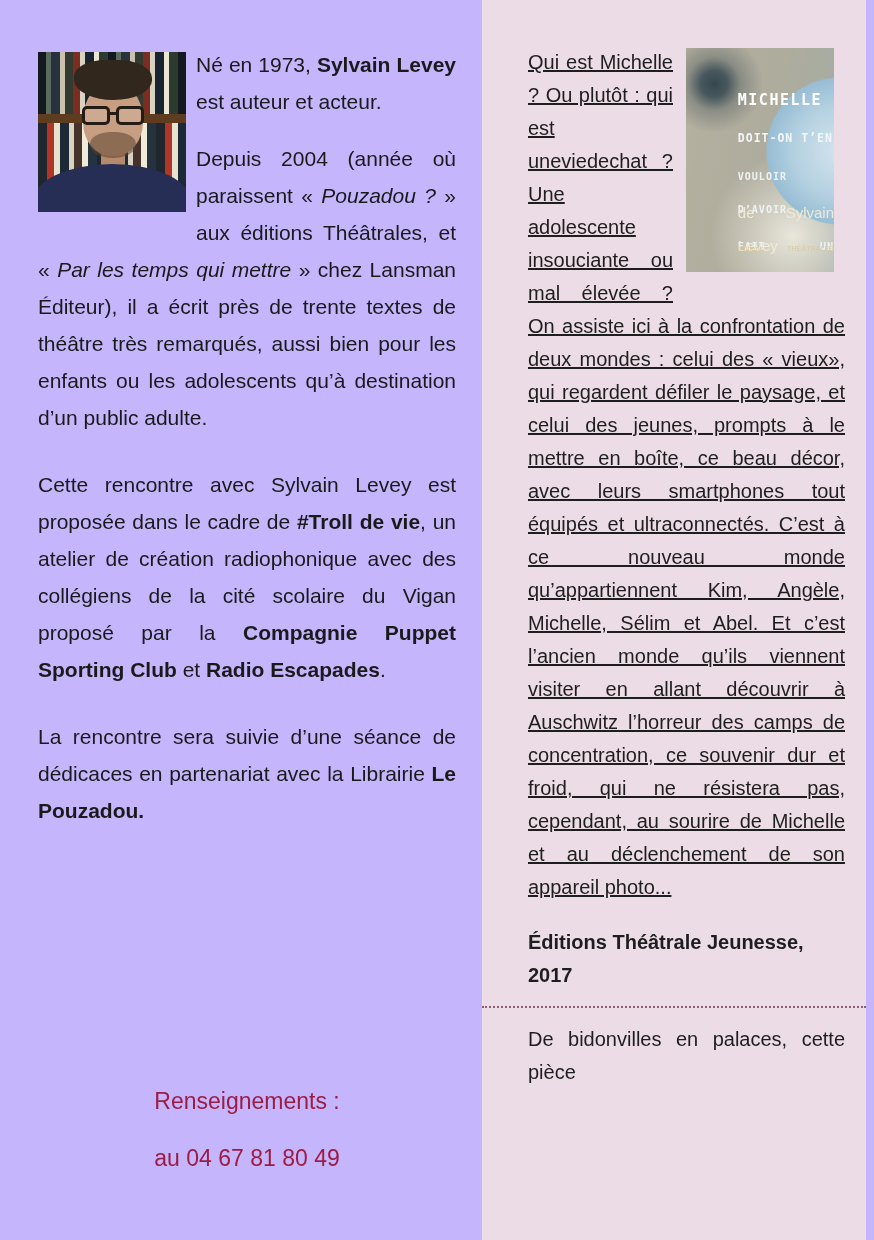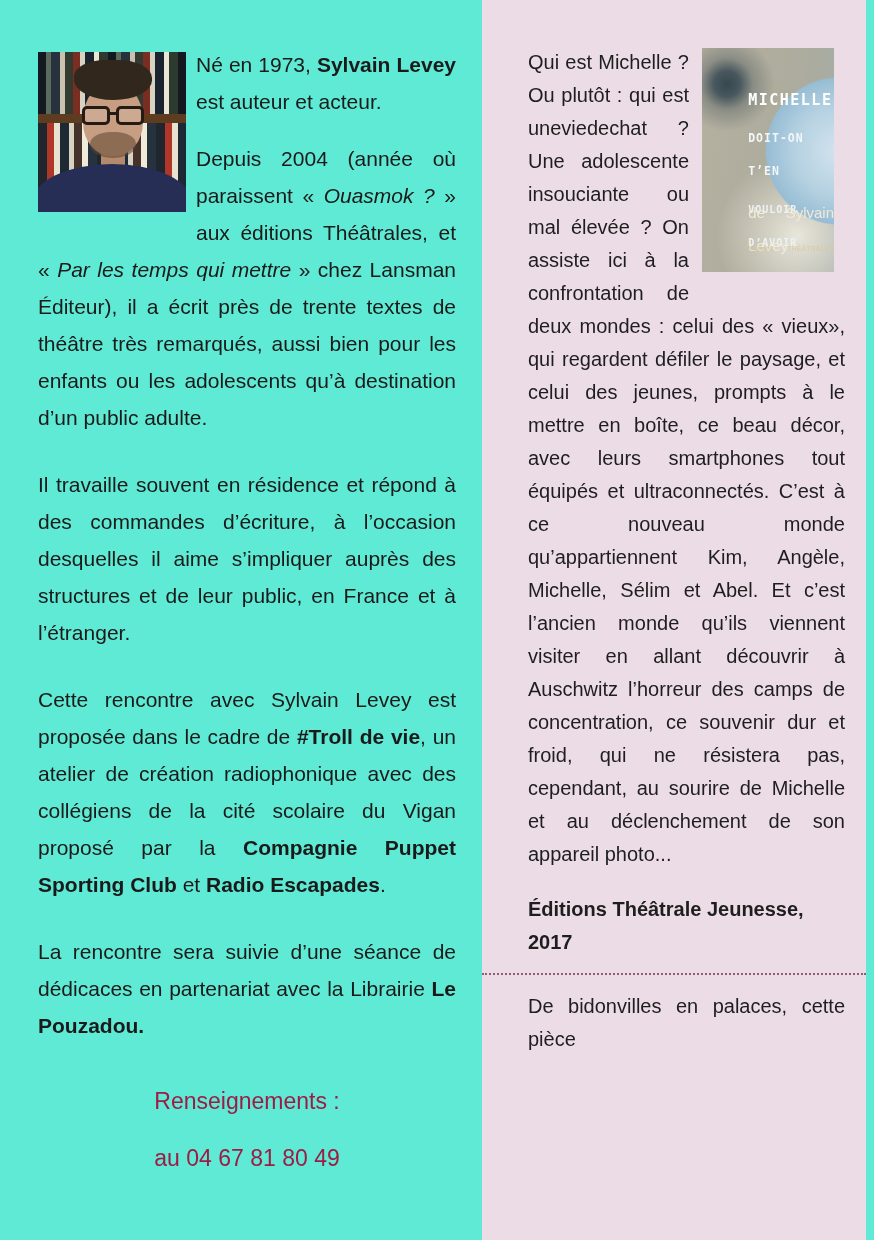--- a/index.html
+++ b/index.html
@@ -1,20 +1,20 @@
 <!DOCTYPE html>
 <html><head>
 <meta charset="utf-8">
 <style>
   * { box-sizing: border-box; }
   html, body { margin: 0; padding: 0; }
   body { background: #ffffff; }
   #page {
     position: relative; width: 874px; height: 1240px;
-    background: #5eead4; overflow: hidden;
+    background: #c4b5fd; overflow: hidden;
     font-family: "Liberation Sans", sans-serif;
     color: #1a1a1a;
   }
 
   
   .left-col {
     position: absolute; left: 38px; top: 46px; width: 418px;
     font-size: 21px; line-height: 37px; text-align: justify;
   }
   .left-col p { margin: 0 0 20px 0; }
@@ -63,28 +63,28 @@
   .contact .phone-line { font-weight: normal; }
   .contact .phone-line b { font-weight: normal; }
 
   
   .panel {
     position: absolute; left: 482px; top: 0; width: 384px; height: 1240px;
     background: #ecdce6; color: #1e1e1e;
   }
   .panel-inner { padding: 46px 21px 0 46px; font-size: 20px; line-height: 33px; text-align: justify; }
   .panel p { margin: 0; }
-  .b1-text1 { margin-bottom: 22px !important; }
+  .b1-text1 { margin-bottom: 22px !important; text-decoration: underline; }
   .b1-text2 { margin-bottom: 12px !important; }
   .credit { font-weight: bold; font-size: 20px; text-align: left; }
   .sep { border: none; border-top: 2px dotted #8d5c78; margin: 14px -21px 15px -46px; }
 
   
   .cover1 {
-    float: right; width: 132px; height: 224px; margin: 2px 11px 10px 13px;
+    float: right; width: 148px; height: 224px; margin: 2px 11px 10px 13px;
     position: relative; overflow: hidden;
     background:
       radial-gradient(circle at 19% 16%, #36474f 0%, #49585e 6%, rgba(90,100,100,0.45) 12%, rgba(0,0,0,0) 22%),
       radial-gradient(140px circle at 104% 46%, #d3e4ee 0%, #b5d1e1 32%, #97bdd4 52%, rgba(151,189,212,0) 53%),
       radial-gradient(circle at 72% 84%, rgba(240,236,224,0.9) 0%, rgba(240,236,224,0) 38%),
       linear-gradient(100deg, #b6b1a1 0%, #aeac9d 50%, #a4aca6 100%);
     padding-left: 28px;
   }
   .cover1-text { position: absolute; left: 35%; top: 16%; color: #ffffff;
     font-family: "DejaVu Sans Mono", monospace; font-weight: bold; }
@@ -114,23 +114,22 @@
       <div class="hair"></div>
       <div class="glasses">
         <span class="lens"></span>
         <span class="lens"></span>
         <span class="bridge"></span>
       </div>
     </div>
 
     <p><span>Né en 1973, </span><span class="bold">Sylvain Levey</span><span> est auteur et acteur.</span></p>
 
-    <p><span>Depuis 2004 (année où paraissent « </span><span class="ital">Ouasmok ?</span><span> » aux éditions Théâtrales, et « </span><span class="ital">Par les temps qui mettre</span><span> » chez Lansman Éditeur), il a écrit près de trente textes de théâtre très remarqués, aussi bien pour les enfants ou les adolescents qu’à destination d’un public adulte.</span></p>
+    <p><span>Depuis 2004 (année où paraissent « </span><span class="ital">Pouzadou ?</span><span> » aux éditions Théâtrales, et « </span><span class="ital">Par les temps qui mettre</span><span> » chez Lansman Éditeur), il a écrit près de trente textes de théâtre très remarqués, aussi bien pour les enfants ou les adolescents qu’à destination d’un public adulte.</span></p>
 
-    <p class="gap-big">Il travaille souvent en résidence et répond à des commandes d’écriture, à l’occasion desquelles il aime s’impliquer auprès des structures et de leur public, en France et à l’étranger.</p>
 
     <p class="gap-big"><span>Cette rencontre avec Sylvain Levey est proposée dans le cadre de </span><span class="bold">#Troll de vie</span><span>, un atelier de création radiophonique avec des collégiens de la cité scolaire du Vigan proposé par la </span><span class="bold">Compagnie Puppet Sporting Club</span><span> et </span><span class="bold">Radio Escapades</span><span>.</span></p>
 
     <p class="gap-big"><span>La rencontre sera suivie d’une séance de dédicaces en partenariat avec la Librairie </span><span class="bold">Le Pouzadou.</span></p>
   </div>
 
   <div class="contact">
     <p>Renseignements :</p>
     <p class="phone-line"><span>au </span><b>04 67 81 80 49</b></p>
   </div>

